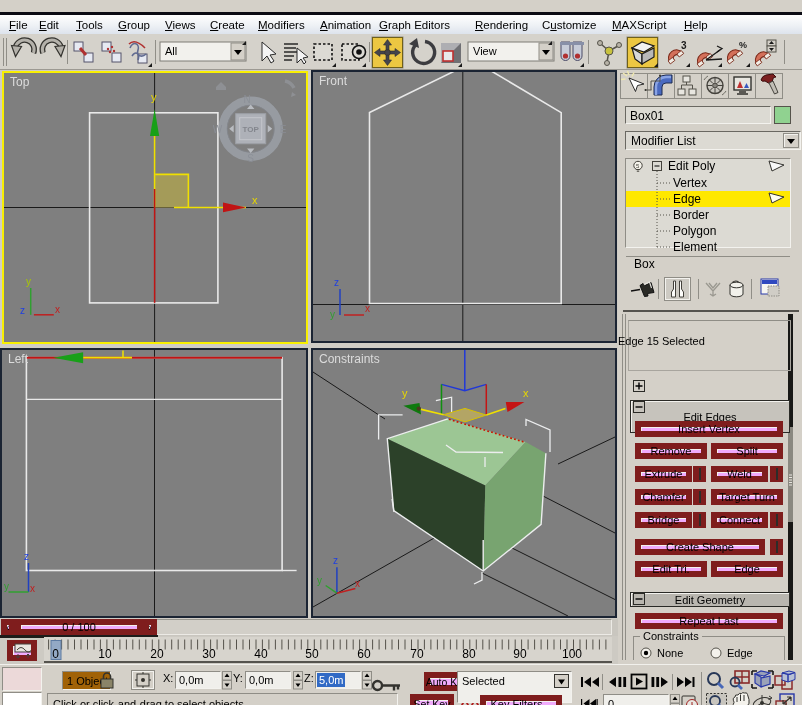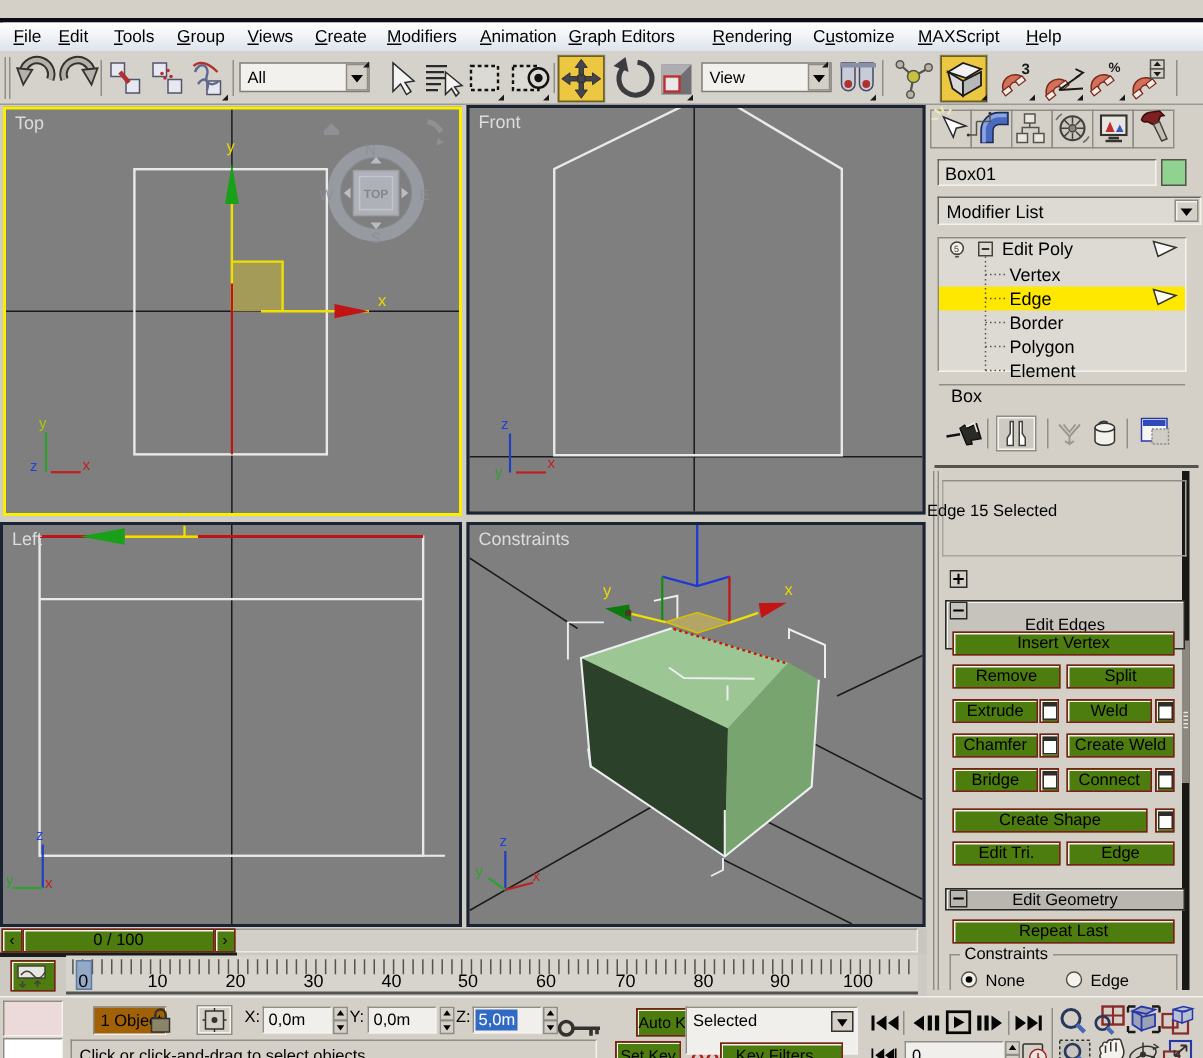--- a/index.html
+++ b/index.html
@@ -20,21 +20,21 @@
 
 #vpzone { left:0; top:58px; width:618px; height:549px; background:#cfccc5; }
 .vp { position:absolute; background:#7f7f7f; }
 .vplabel { position:absolute; left:6px; top:2px; color:#dcdcdc; font-size:12px; }
 
 #cpanel { left:618px; top:58px; width:184px; height:594px; background:#d4d0c8; font-size:11px; }
 
 #timerow { left:0; top:607px; width:618px; height:17px; background:#c9c6bf; }
 #rulerrow { left:0; top:624px; width:618px; height:28px; background:#cdcac3; }
 #statusbar { left:0; top:652px; width:802px; height:53px; background:#d4d0c8; border-top:1px solid #f1f0ec; }
-.btn { position:absolute; background:#4d7c0f; border:1px solid #7f1d1d;
+.btn { position:absolute; background:#f0abfc; border:6px solid #7f1d1d;
   box-shadow:inset 1px 1px 0 #f3f2ee; font-size:11px; color:#000;
   display:flex; align-items:center; justify-content:center; }
 .sunk { position:absolute; background:#e6e4de; border:1px solid #8f8d86;
   border-right-color:#f3f2ee; border-bottom-color:#f3f2ee; font-size:11px; }
 .sq::before { content:""; display:block; width:8px; height:8px; background:#fdfdfb;
   border:1px solid #2e2d29; border-top:3px solid #2e2d29; }
 </style>
 </head>
 <body>
 <div id="root">
@@ -465,21 +465,21 @@
 
     <div class="abs btn" style="left:17px;top:351px;width:148px;height:16px">Insert Vertex</div>
     <div class="abs btn" style="left:17px;top:373px;width:72px;height:16px">Remove</div>
     <div class="abs btn" style="left:93px;top:373px;width:72px;height:16px">Split</div>
     <div class="abs btn" style="left:17px;top:396px;width:57px;height:16px">Extrude</div>
     <div class="abs btn sq" style="left:75px;top:396px;width:13px;height:16px"></div>
     <div class="abs btn" style="left:93px;top:396px;width:57px;height:16px">Weld</div>
     <div class="abs btn sq" style="left:152px;top:396px;width:13px;height:16px"></div>
     <div class="abs btn" style="left:17px;top:419px;width:57px;height:16px">Chamfer</div>
     <div class="abs btn sq" style="left:75px;top:419px;width:13px;height:16px"></div>
-    <div class="abs btn" style="left:93px;top:419px;width:72px;height:16px">Create Weld</div>
+    <div class="abs btn" style="left:93px;top:419px;width:72px;height:16px">Target Turn</div>
     <div class="abs btn" style="left:17px;top:442px;width:57px;height:16px">Bridge</div>
     <div class="abs btn sq" style="left:75px;top:442px;width:13px;height:16px"></div>
     <div class="abs btn" style="left:93px;top:442px;width:57px;height:16px">Connect</div>
     <div class="abs btn sq" style="left:152px;top:442px;width:13px;height:16px"></div>
     <div class="abs btn" style="left:17px;top:469px;width:130px;height:16px">Create Shape</div>
     <div class="abs btn sq" style="left:152px;top:469px;width:13px;height:16px"></div>
     <div class="abs btn" style="left:17px;top:491px;width:72px;height:16px">Edit Tri.</div>
     <div class="abs btn" style="left:93px;top:491px;width:72px;height:16px">Edge</div>
 
     <div class="abs btn" style="left:12px;top:522px;width:160px;height:15px;background:#b9b6af;border:1px solid #2a2a26;font-size:11px">Edit Geometry</div>

